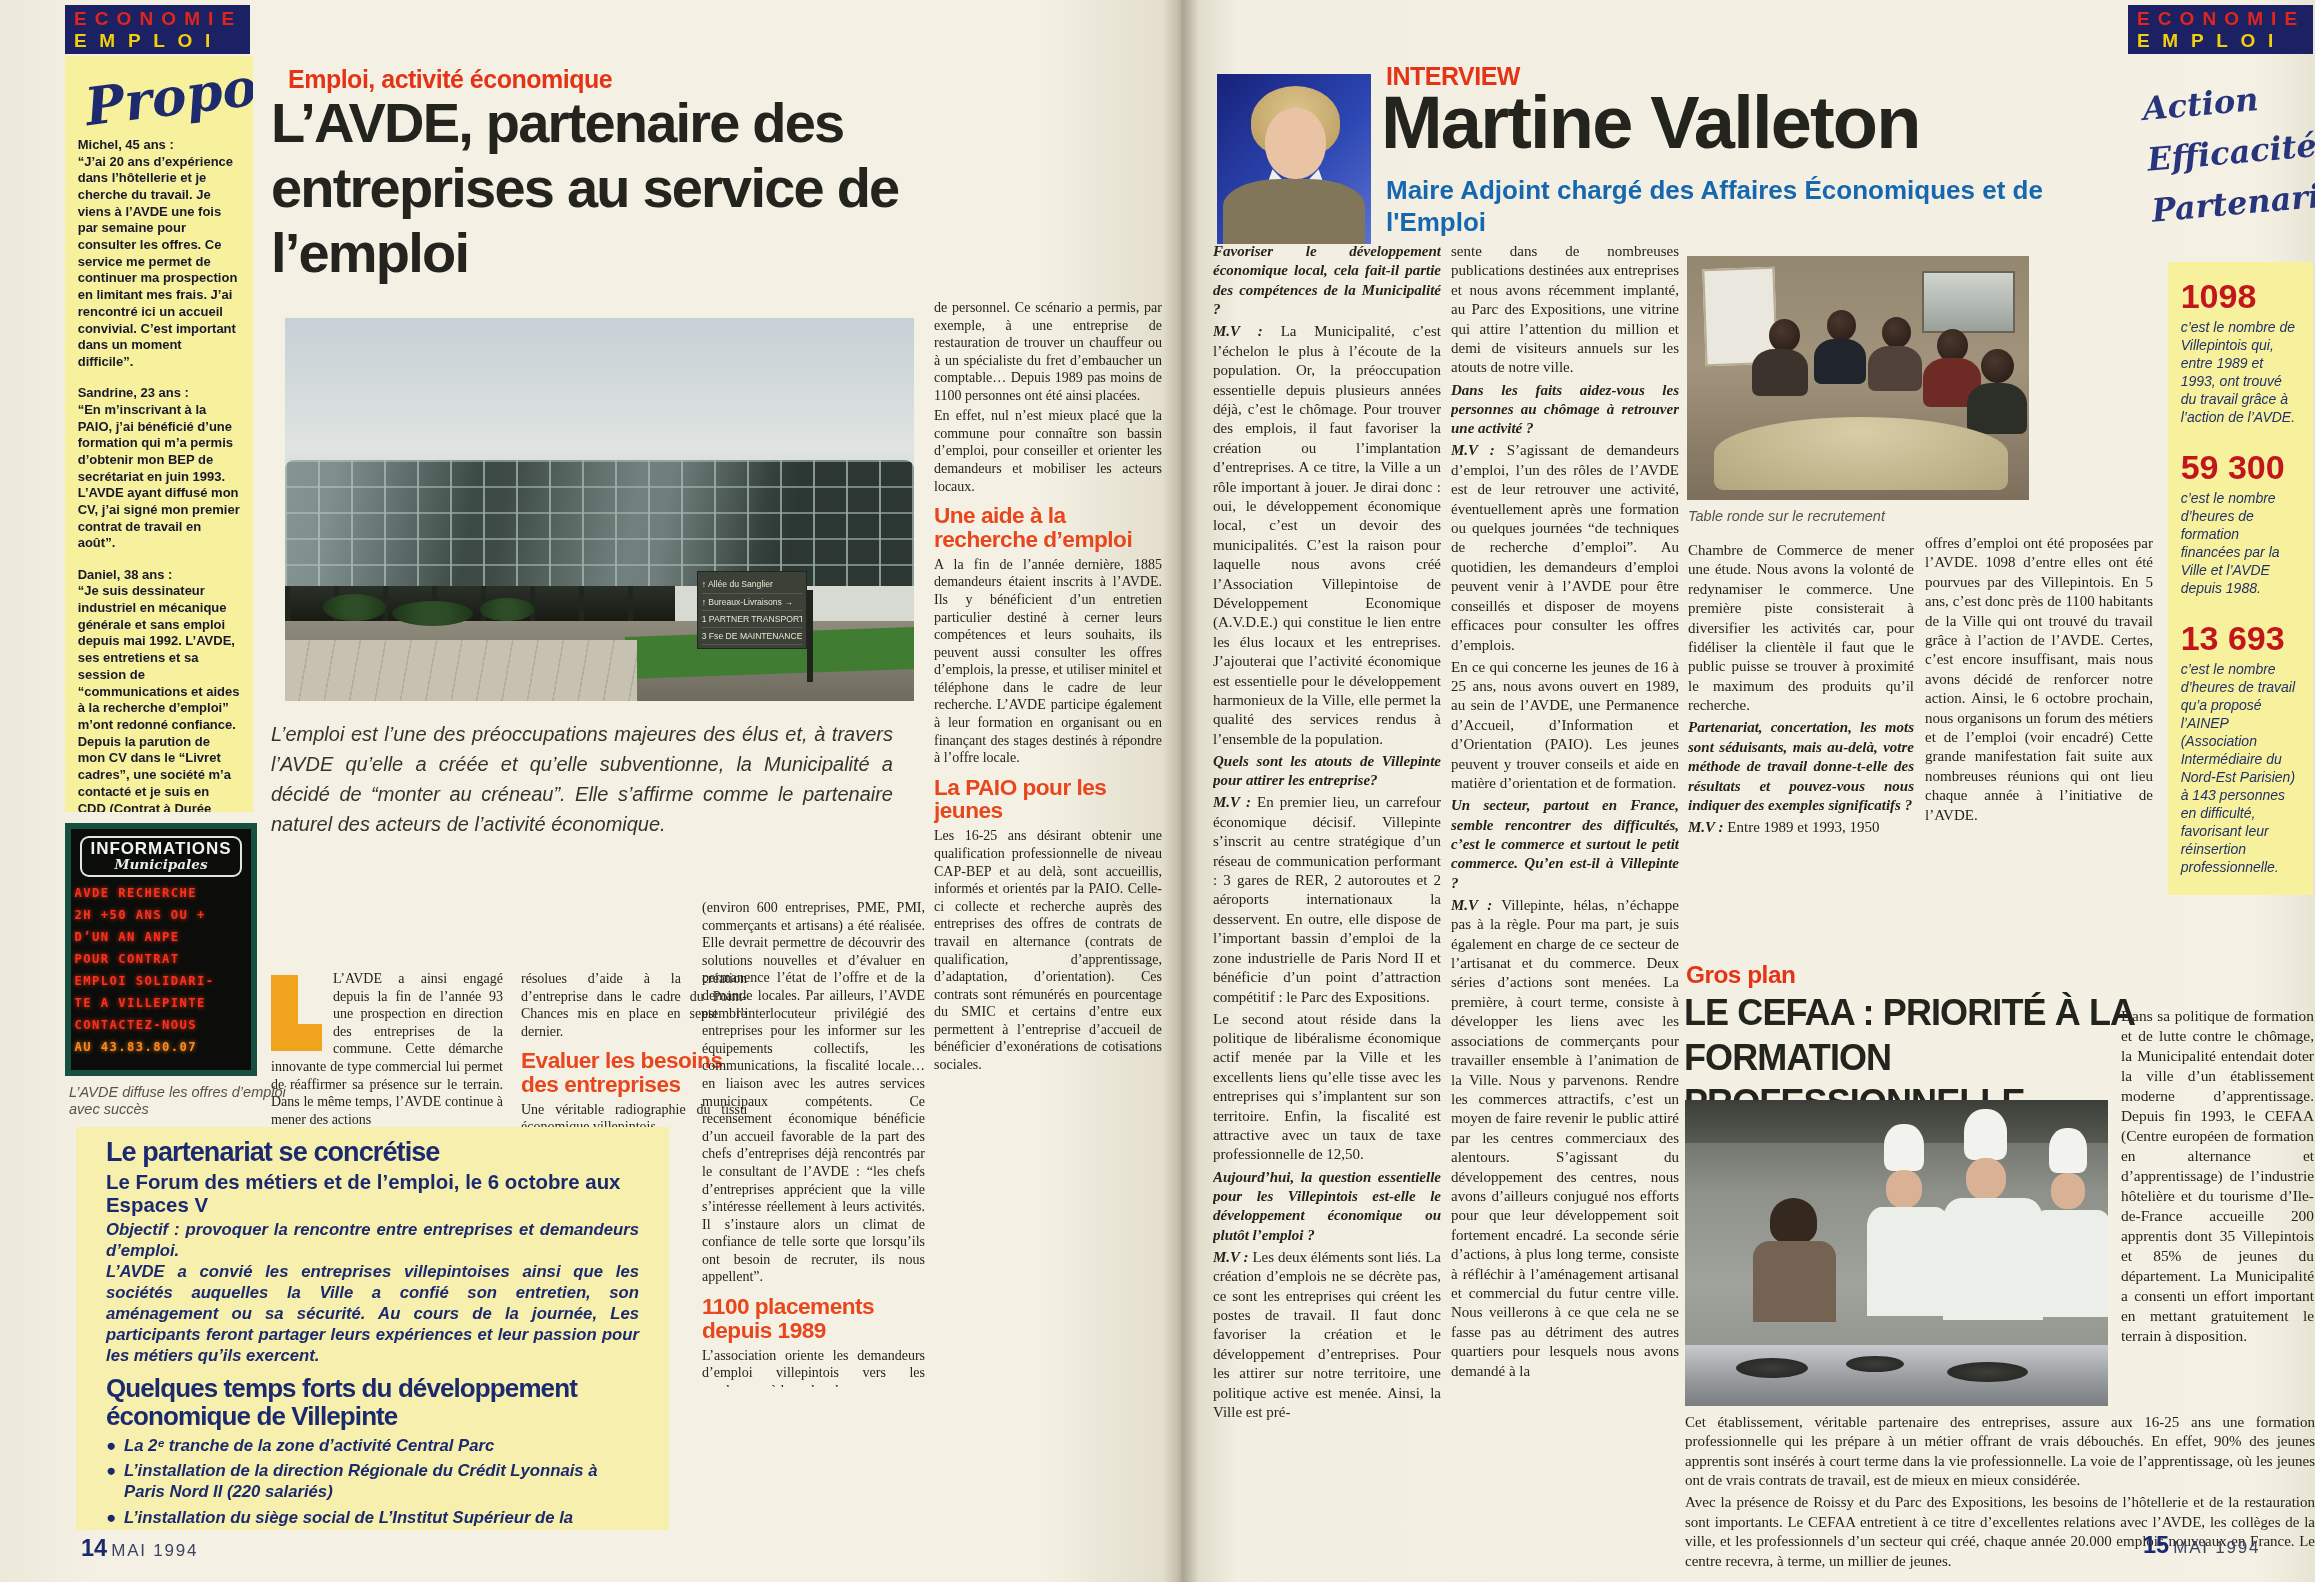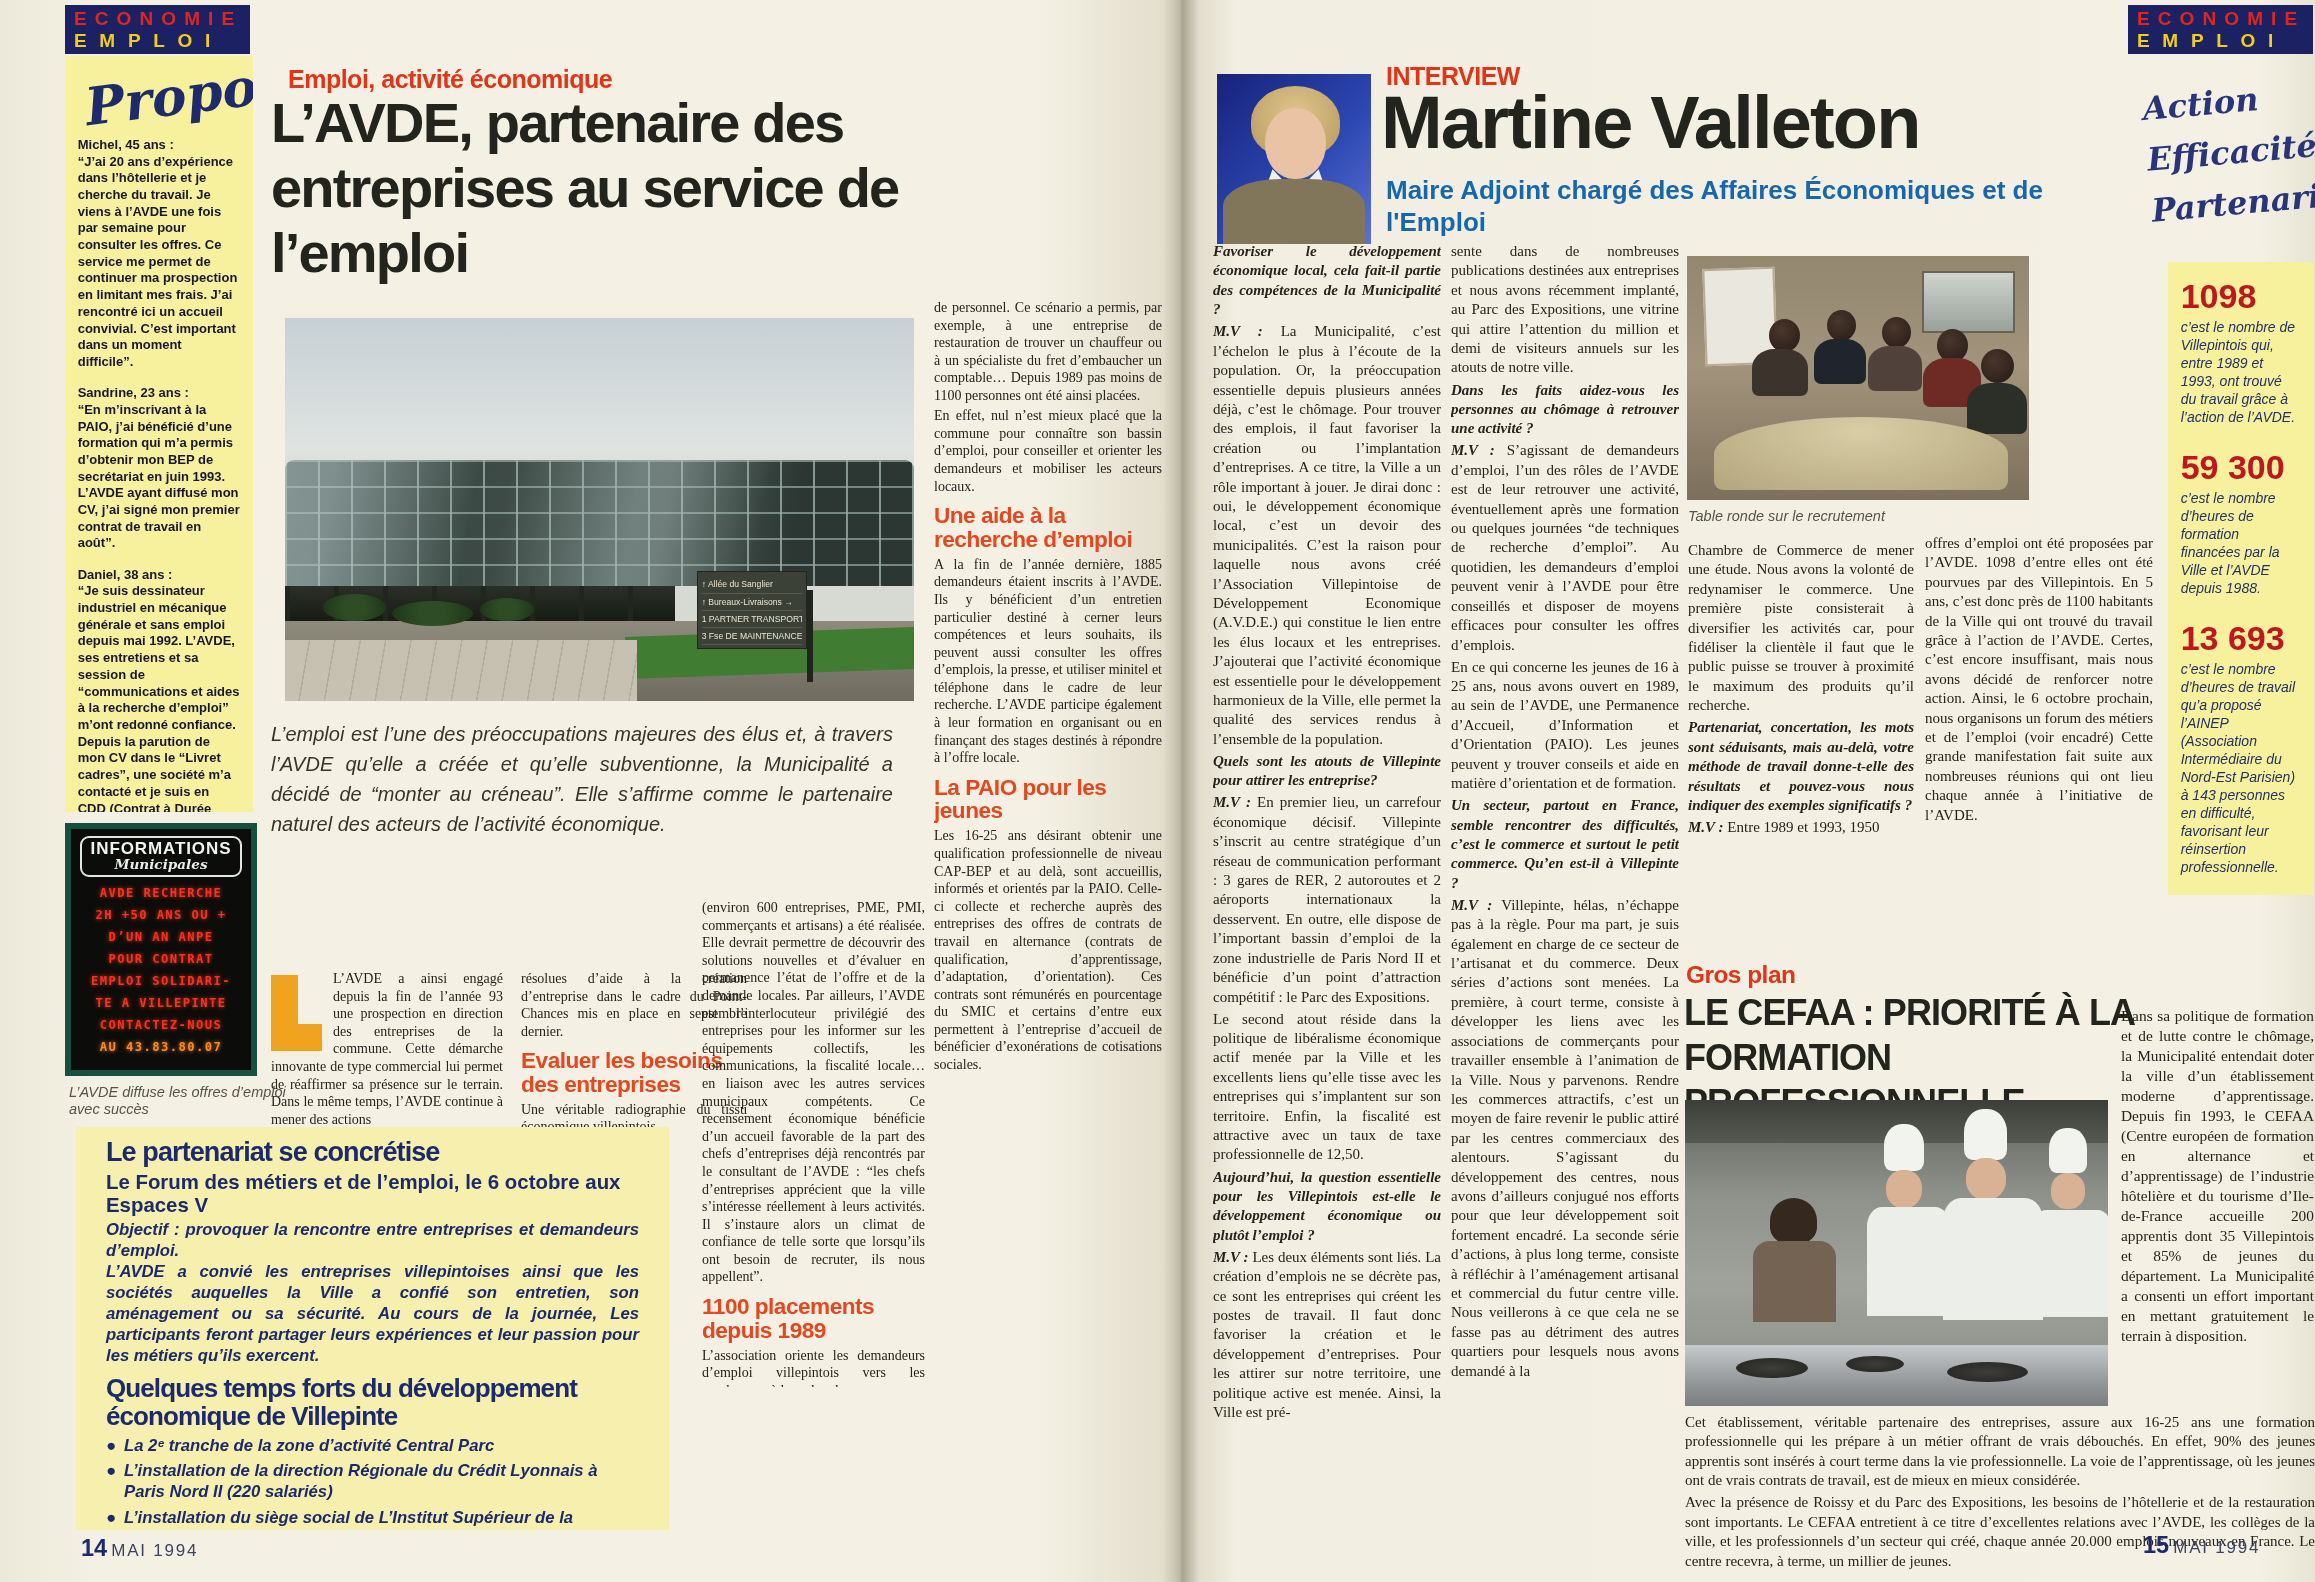--- a/index.html
+++ b/index.html
@@ -37,21 +37,21 @@
   .propos-title{font-family:"DejaVu Serif",serif;font-style:italic;font-weight:bold;font-size:52px;color:#1d2a6e;
                 transform:rotate(-7deg);margin:1.8px 0 9px 7.2px;}
   .propos p{font-weight:bold;font-size:13px;line-height:16.7px;color:#18182c;margin:0 0 14.5px 0;text-align:left;}
   .propos .pname{margin-bottom:0;}
   
   .led{background:#0c0d0a;border:6.3px solid #174f41;box-sizing:border-box;padding:5.4px 3.6px;}
   .led-head{border:2.7px solid #dde8e0;border-radius:9px;margin:1.8px 5.4px 5.4px 5.4px;padding:0.9px 0 2.7px 0;text-align:center;}
   .led-head .h1{color:#eef4ee;font-weight:bold;font-size:17px;letter-spacing:0.9px;}
   .led-head .h2{font-family:"DejaVu Serif",serif;font-style:italic;font-weight:bold;color:#e8efe6;font-size:13.6px;margin-top:-2.7px;}
   .led-line{font-family:"DejaVu Sans Mono",monospace;font-weight:bold;font-size:12.2px;letter-spacing:1.4px;
-            color:#ff2f1d;text-align:center;line-height:22px;text-shadow:0 0 4.5px rgba(255,60,30,.9);white-space:nowrap;}
+            color:#ff2f1d;line-height:22px;text-shadow:0 0 4.5px rgba(255,60,30,.9);white-space:nowrap;}
   .led-line.last{color:#ff8a1c;text-shadow:0 0 4.5px rgba(255,140,30,.9);}
   
   .partner{background:#f6efad;padding:11px 30px;box-sizing:border-box;}
   .partner .t1{font-weight:bold;color:#1b2a6e;font-size:27px;letter-spacing:-0.9px;line-height:29px;margin:0 0 3.6px 0;}
   .partner .t2{font-weight:bold;color:#1b2a6e;font-size:20.4px;line-height:23.5px;margin:0 0 1.8px 0;}
   .partner .it{font-weight:bold;font-style:italic;color:#1b2a6e;font-size:16.7px;line-height:21px;text-align:justify;margin:0;}
   .partner .t3{font-weight:bold;color:#1b2a6e;font-size:26px;letter-spacing:-0.9px;line-height:28px;margin:7.2px 0 5.4px 0;}
   .bullets{list-style:none;margin:0;padding:0;}
   .bullets li{font-weight:bold;font-style:italic;color:#1b2a6e;font-size:16.7px;line-height:21px;margin:0 0 4.5px 0;display:flex;}
   .bullets .b{flex:0 0 18px;font-style:normal;}

